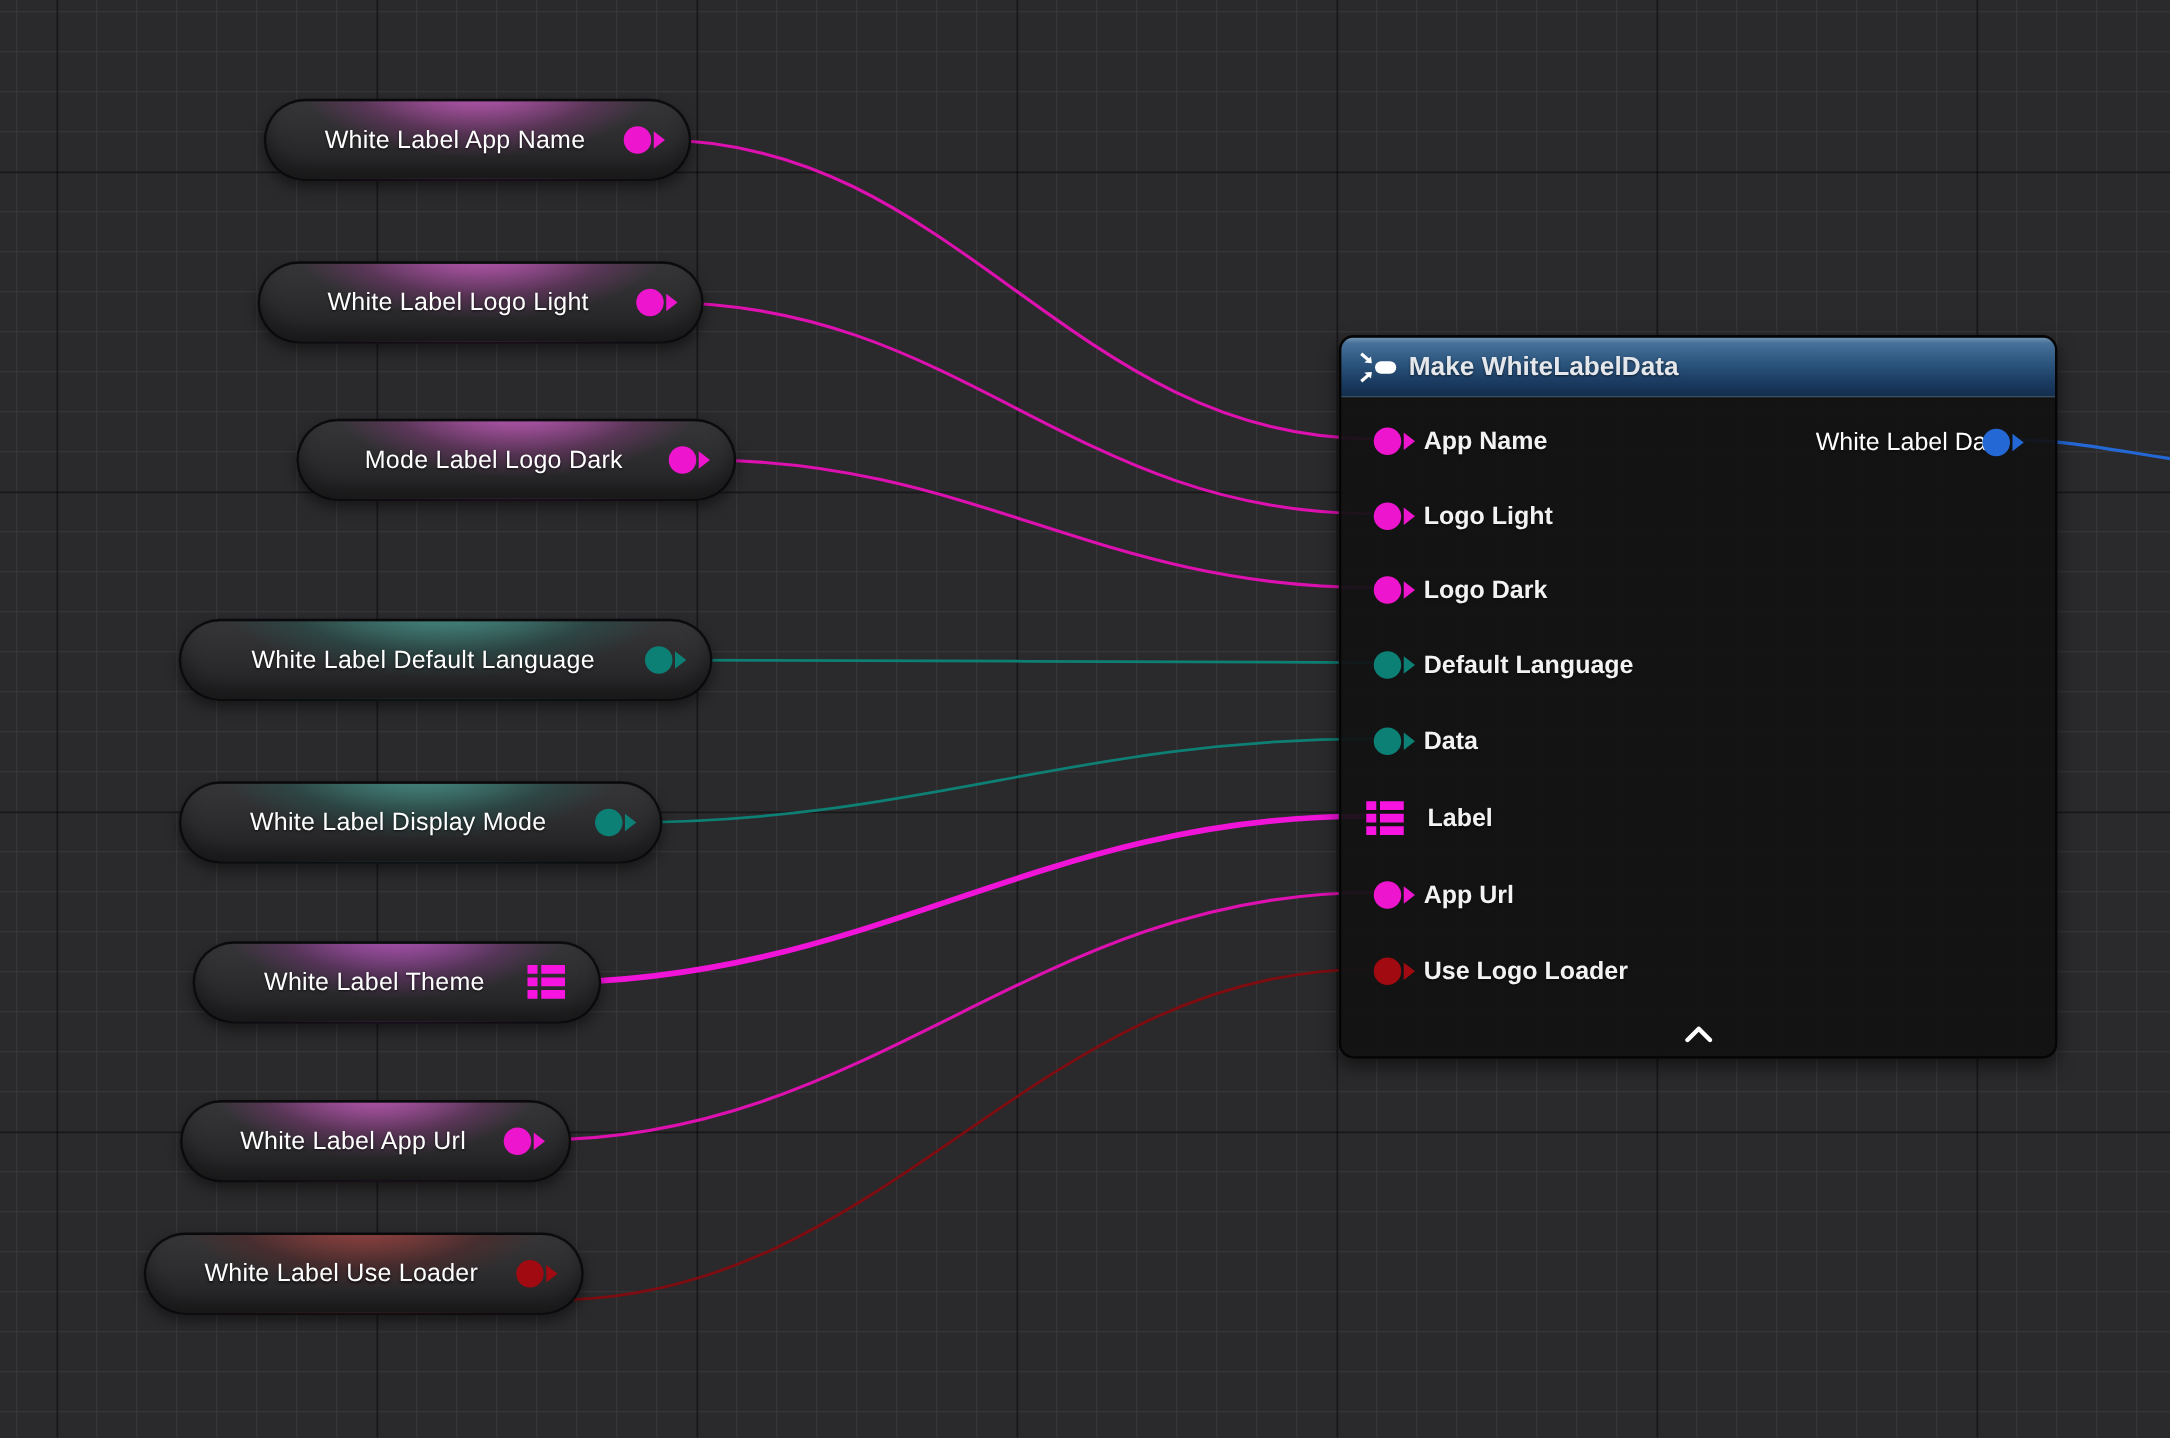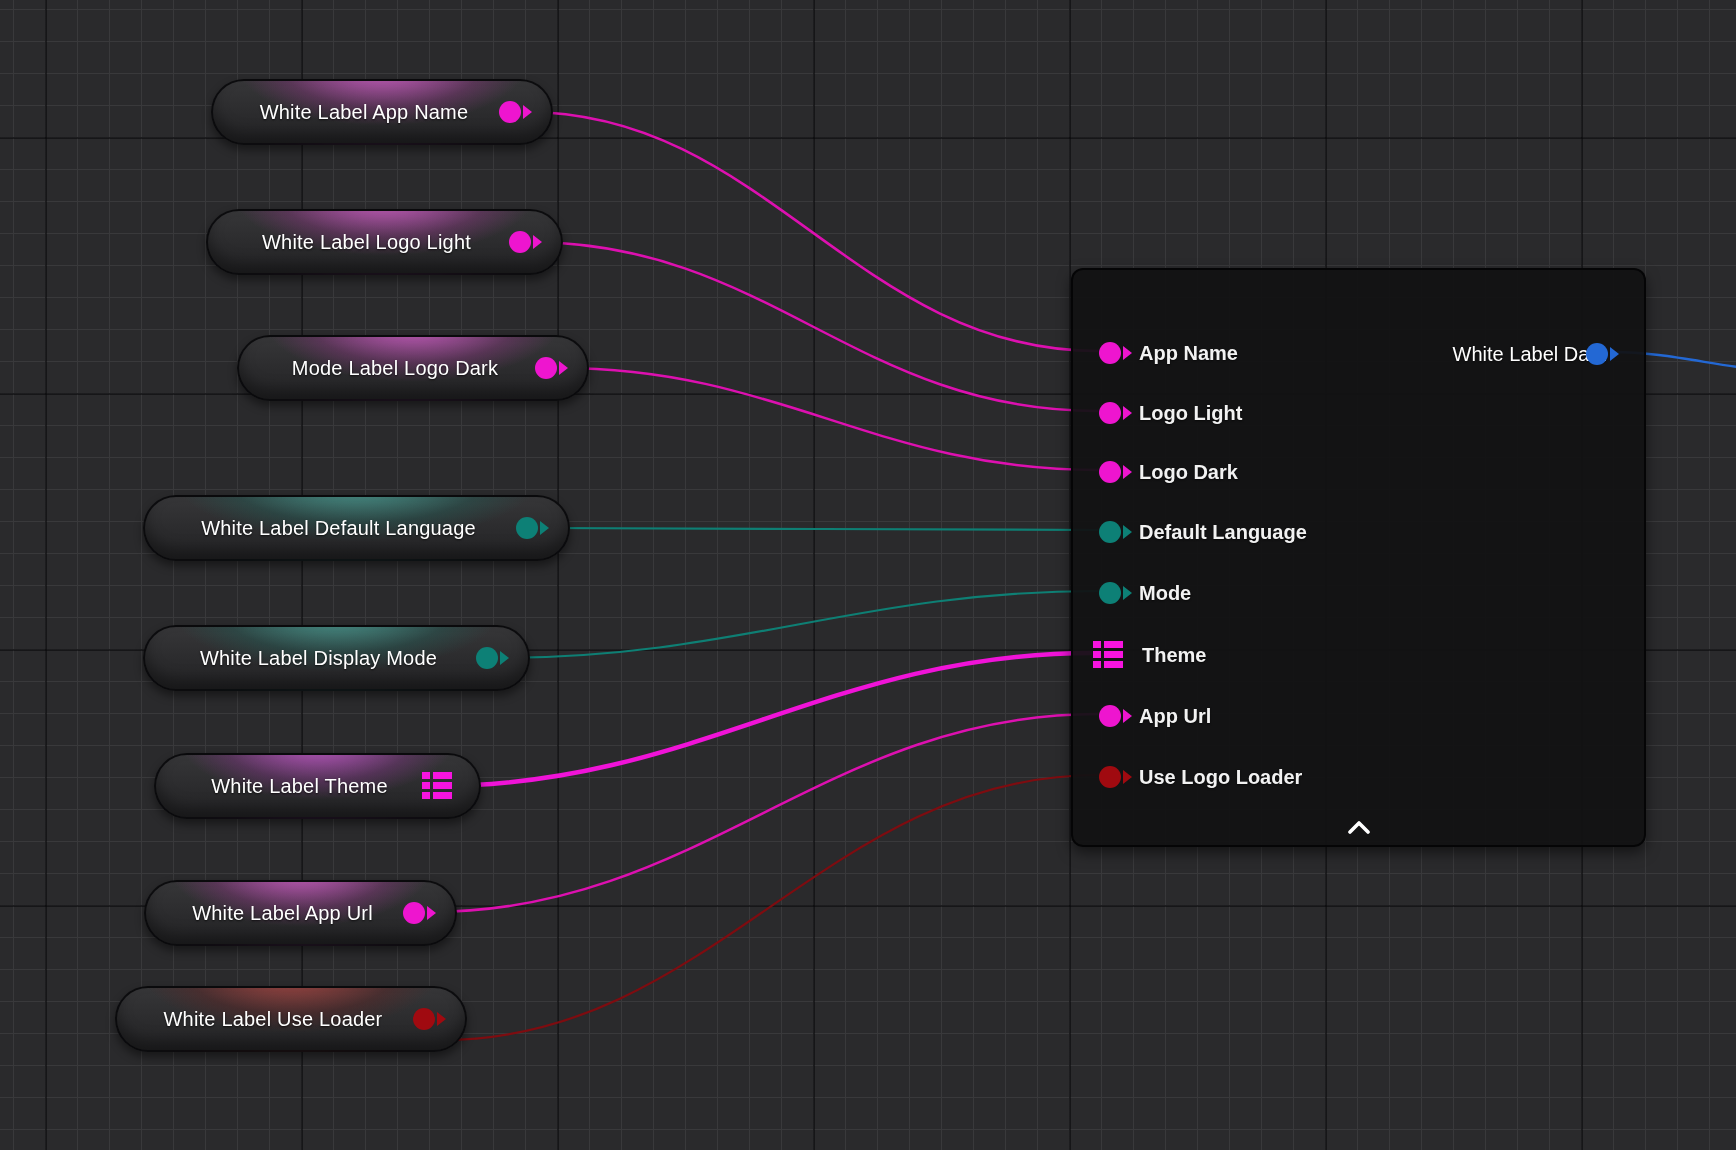--- a/index.html
+++ b/index.html
@@ -164,53 +164,63 @@
   <span class="vlabel">White Label App Url</span>
   <span class="pin-dot"></span>
 </div>
 
 <div class="vnode t-bool" style="left:115px;top:986px;width:352px">
   <span class="vlabel">White Label Use Loader</span>
   <span class="pin-dot"></span>
 </div>
 
 <div class="make-node">
+  <div class="make-header">
+    <svg class="hicon" viewBox="0 0 32 26">
+      <line x1="2" y1="2" x2="9" y2="8" stroke="#ffffff" stroke-width="2.4"></line>
+      <polygon points="10.5,9.5 4.5,9 9.8,4.2" fill="#ffffff"></polygon>
+      <line x1="2" y1="24" x2="9" y2="18" stroke="#ffffff" stroke-width="2.4"></line>
+      <polygon points="10.5,16.5 4.5,17 9.8,21.8" fill="#ffffff"></polygon>
+      <rect x="13" y="8" width="17" height="10" rx="5" fill="#ffffff"></rect>
+    </svg>
+    <span class="htitle">Make WhiteLabelData</span>
+  </div>
 
   <div class="pin-row" style="top:68px">
     <span class="pin-dot c-str"></span>
     <span class="pin-label">App Name</span>
   </div>
   <div class="pin-row" style="top:128px">
     <span class="pin-dot c-str"></span>
     <span class="pin-label">Logo Light</span>
   </div>
   <div class="pin-row" style="top:187px">
     <span class="pin-dot c-str"></span>
     <span class="pin-label">Logo Dark</span>
   </div>
   <div class="pin-row" style="top:247px">
     <span class="pin-dot c-enum"></span>
     <span class="pin-label">Default Language</span>
   </div>
   <div class="pin-row" style="top:308px">
     <span class="pin-dot c-enum"></span>
-    <span class="pin-label">Mode</span>
+    <span class="pin-label">Data</span>
   </div>
   <div class="pin-row struct-row" style="top:370px">
     <span class="pin-struct">
       <svg width="32" height="32" viewBox="0 0 32 32">
         <rect x="1" y="2" width="8" height="7" fill="#f714e0"></rect>
           <rect x="12" y="2" width="19" height="7" fill="#f714e0"></rect>
         <rect x="1" y="12" width="8" height="7" fill="#f714e0"></rect>
           <rect x="12" y="12" width="19" height="7" fill="#f714e0"></rect>
         <rect x="1" y="22" width="8" height="7" fill="#f714e0"></rect>
           <rect x="12" y="22" width="19" height="7" fill="#f714e0"></rect>
       </svg>
     </span>
-    <span class="pin-label">Theme</span>
+    <span class="pin-label">Label</span>
   </div>
   <div class="pin-row" style="top:431px">
     <span class="pin-dot c-str"></span>
     <span class="pin-label">App Url</span>
   </div>
   <div class="pin-row" style="top:492px">
     <span class="pin-dot c-bool"></span>
     <span class="pin-label">Use Logo Loader</span>
   </div>
 

